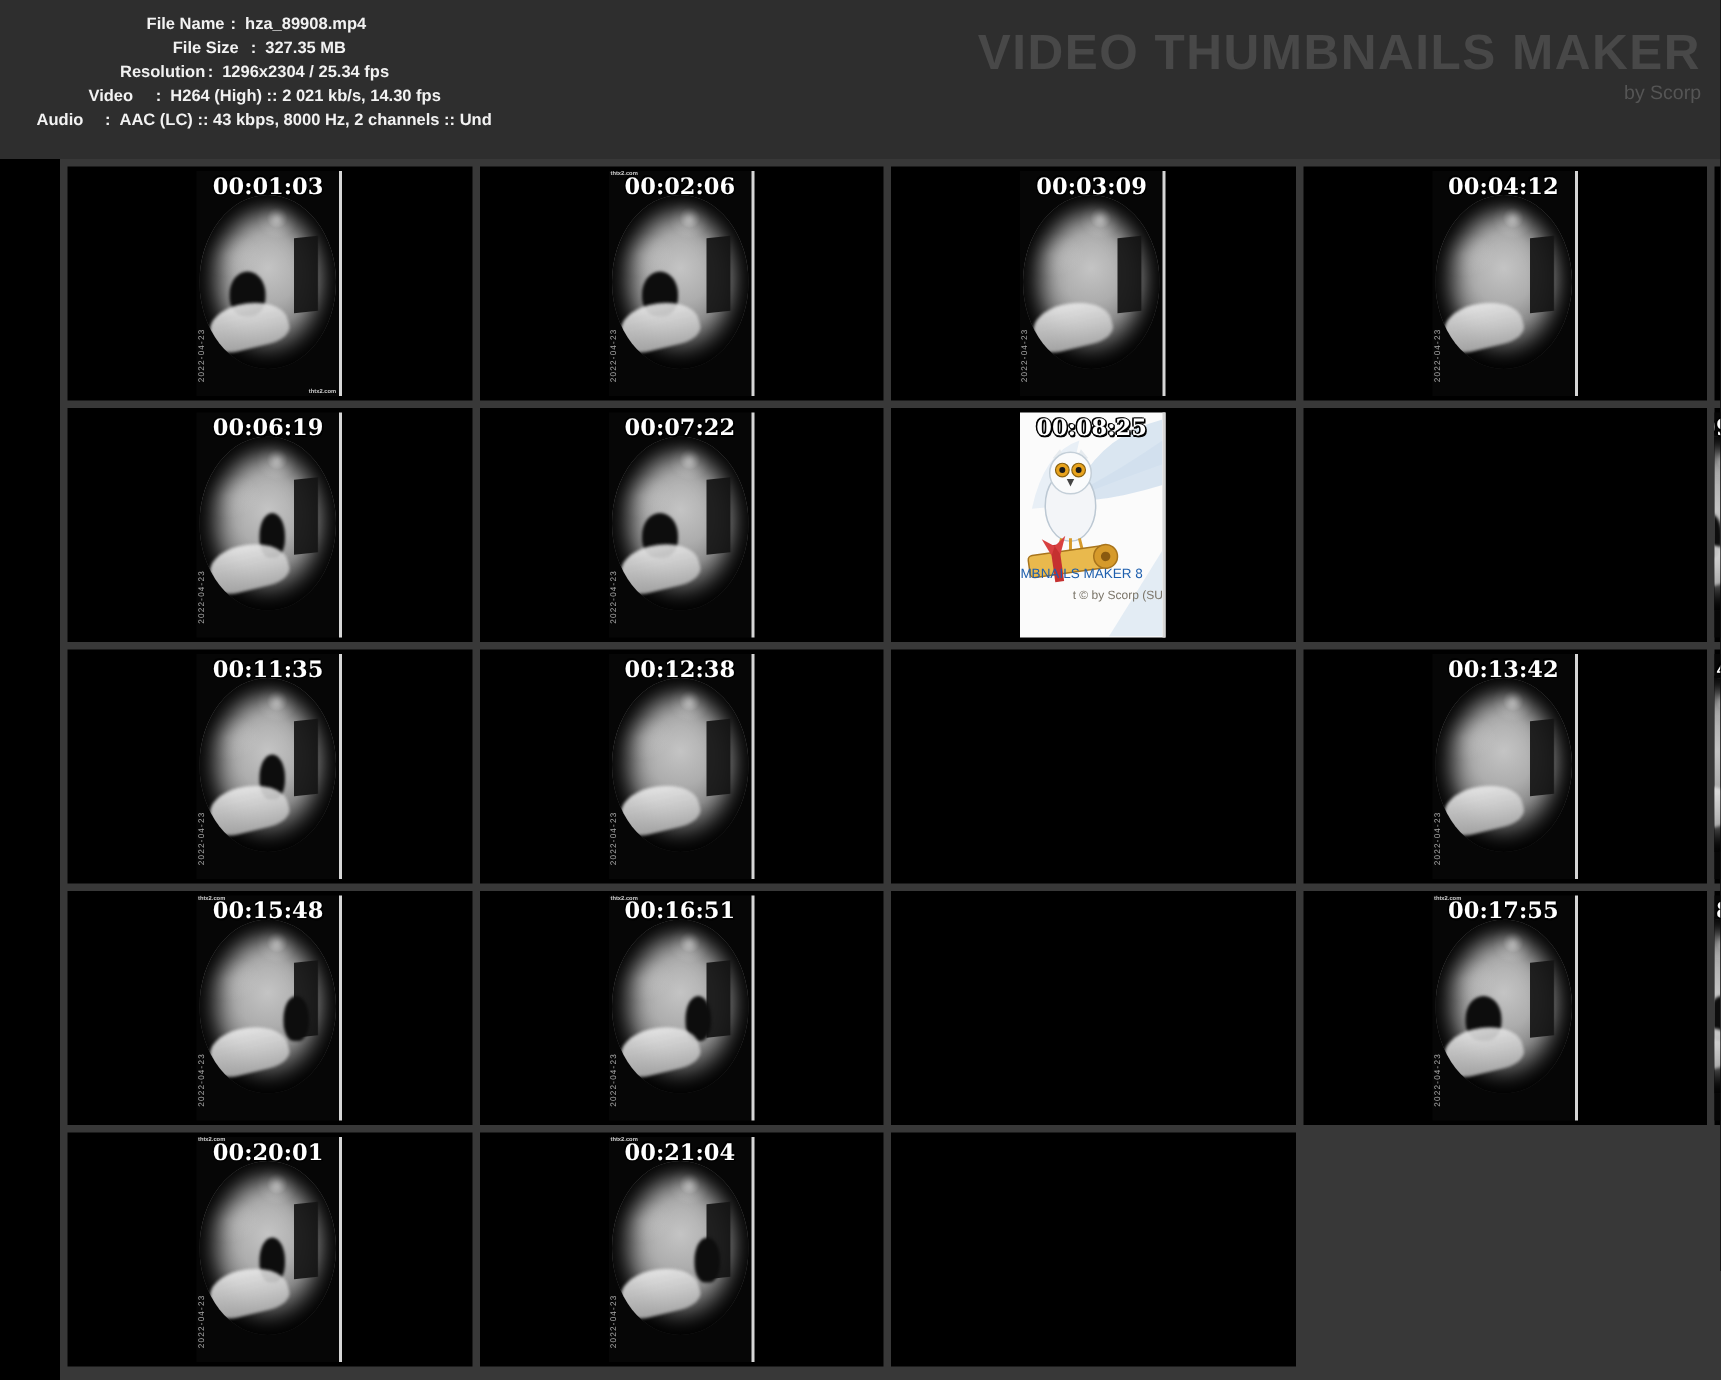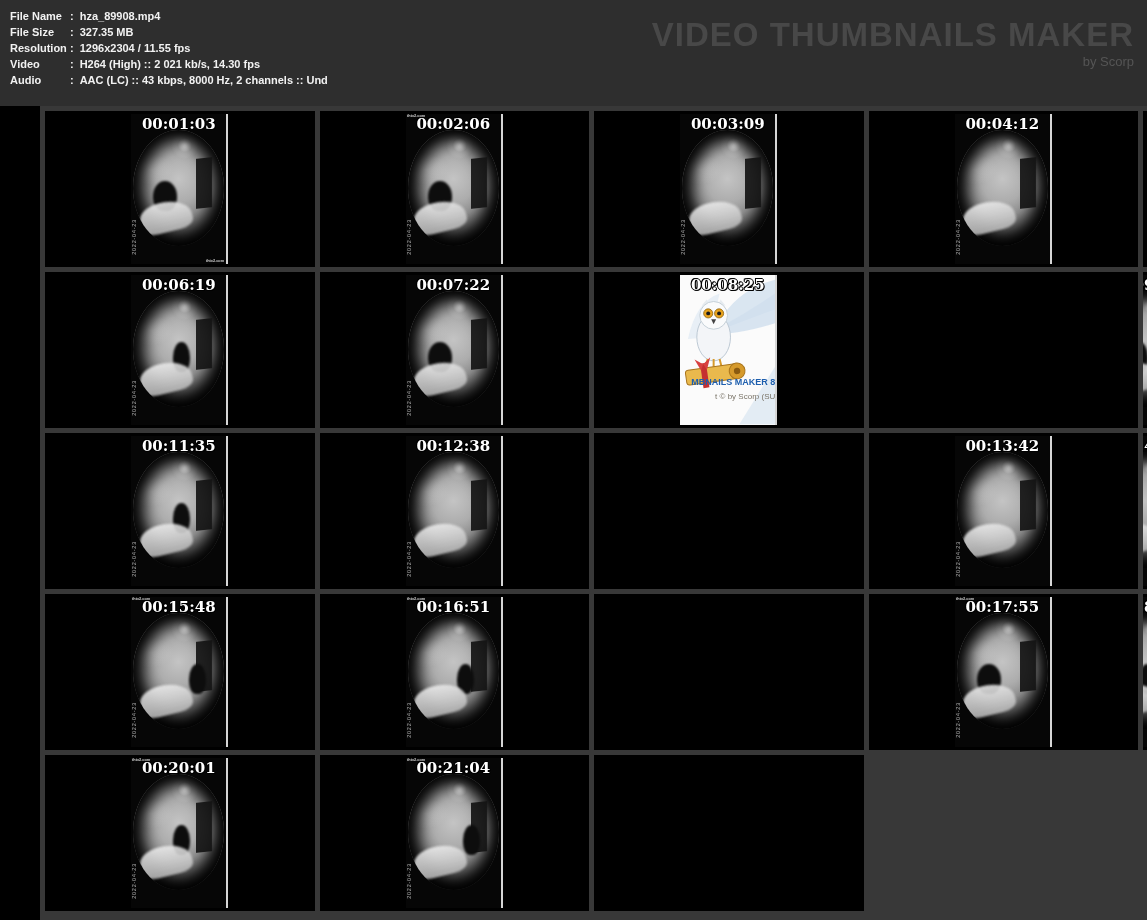--- a/index.html
+++ b/index.html
@@ -2,21 +2,21 @@
 <html><head>
 <meta charset="utf-8">
 <style>
   * { margin:0; padding:0; box-sizing:border-box; }
   html,body { width:1147px; height:920px; background:#000; overflow:hidden;
               font-family:"Liberation Sans", sans-serif; }
 
   
   .header { position:relative; width:100%; height:106px; background:#2e2e2e; }
   .meta { position:absolute; top:8px; left:10px; }
-  .meta-row { line-height:16px; font-size:11px; font-weight:bold; color:#f2f2f2; white-space:nowrap; }
+  .meta-row { line-height:16px; font-size:11px; font-weight:bold; color:#f2f2f2; white-space:nowrap;text-align:center; }
   .lbl { display:inline-block; width:60px; }
   .sep { display:inline-block; margin-right:6px; }
   .logo { position:absolute; top:16px; right:13px; text-align:right; }
   .logo-title { font-size:33px; font-weight:bold; color:#484848; letter-spacing:1px; white-space:nowrap; }
   .logo-sub { font-size:13px; color:#555555; margin-top:0px; }
 
   
   .grid { display:grid; grid-template-columns:repeat(4,1fr) 4px; grid-auto-rows:156px;
           gap:5px; padding:5px 0 9px 5px; background:#383838;margin-left:40px; }
   .sliver { background:#000; }
@@ -67,33 +67,33 @@
   .wm.tr { top:0; right:1px; transform-origin:top right; }
   .wm.br { bottom:1px; right:2px; transform-origin:bottom right; }
   .osd { position:absolute; left:0px; bottom:4px; writing-mode:vertical-rl;
          transform:rotate(180deg) scale(0.78); transform-origin:center;
          font-size:7px; letter-spacing:1px; color:rgba(255,255,255,0.65); z-index:4; }
 
   
   .logo-frame { background:#fbfbfb; }
   .owl-art { position:absolute; inset:0; z-index:1; }
   .owl-art svg { width:100%; height:100%; display:block; }
-  .logo-text { position:absolute; top:102px; width:100%; text-align:right; z-index:3;
-               font-size:9px; font-weight:bold; color:#1e5fae; white-space:nowrap; }
+  .logo-text { position:absolute; top:102px; width:100%; text-align:left; z-index:3;
+               font-size:9px; font-weight:normal; color:#1e5fae; white-space:nowrap; }
   .logo-copy { position:absolute; top:117px; width:100%; text-align:right; z-index:3;
                font-size:8px; color:#7a7468; white-space:nowrap; }
 </style>
 </head>
 <body>
 
 <div class="header">
   <div class="meta" id="meta">
       <div class="meta-row"><span class="lbl">File Name</span><span class="sep">:</span><span class="val">hza_89908.mp4</span></div>
       <div class="meta-row"><span class="lbl">File Size</span><span class="sep">:</span><span class="val">327.35 MB</span></div>
-      <div class="meta-row"><span class="lbl">Resolution</span><span class="sep">:</span><span class="val">1296x2304 / 11.55 fps</span></div>
+      <div class="meta-row"><span class="lbl">Resolution</span><span class="sep">:</span><span class="val">1296x2304 / 25.34 fps</span></div>
       <div class="meta-row"><span class="lbl">Video</span><span class="sep">:</span><span class="val">H264 (High) :: 2 021 kb/s, 14.30 fps</span></div>
       <div class="meta-row"><span class="lbl">Audio</span><span class="sep">:</span><span class="val">AAC (LC) :: 43 kbps, 8000 Hz, 2 channels :: Und</span></div>
     </div>
   <div class="logo">
     <div class="logo-title">VIDEO THUMBNAILS MAKER</div>
     <div class="logo-sub">by Scorp</div>
   </div>
 </div>
 
 <div class="grid" id="grid">

